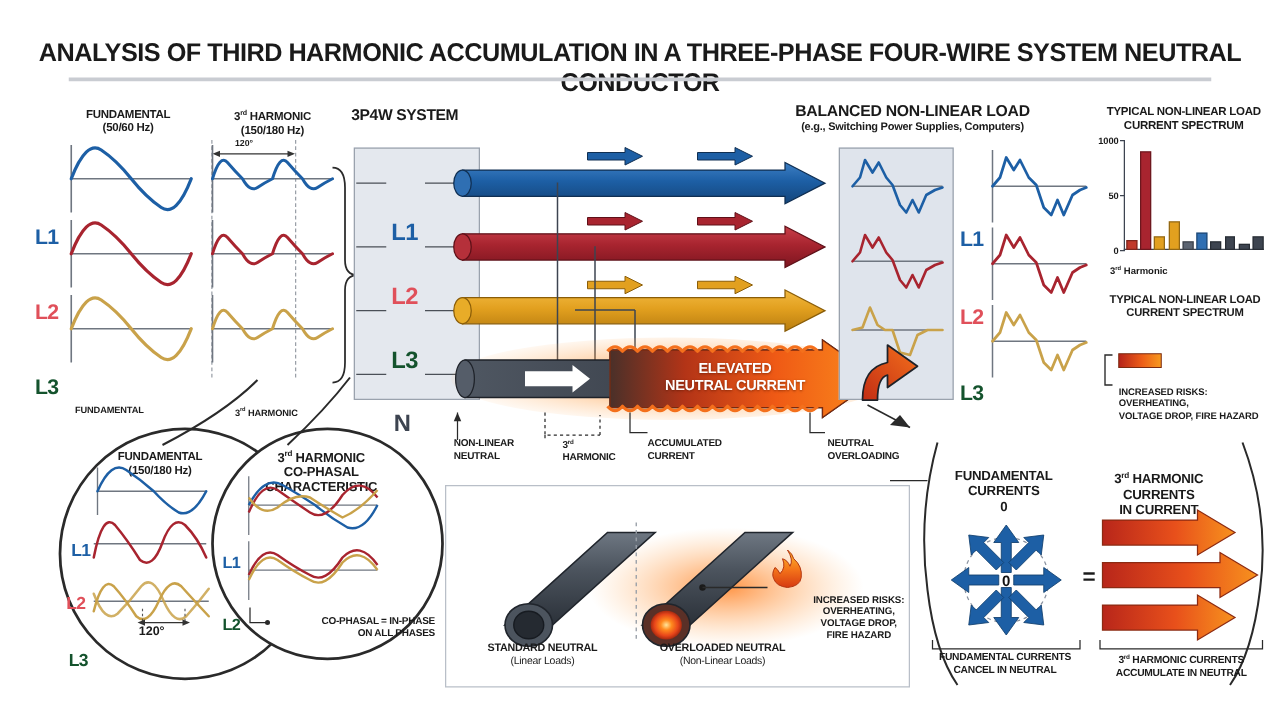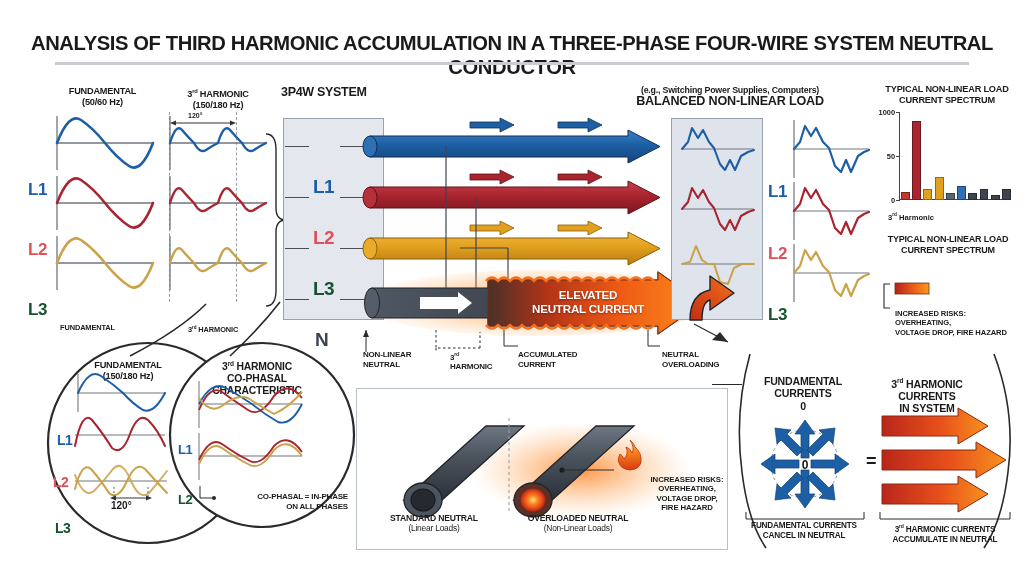--- a/index.html
+++ b/index.html
@@ -218,22 +218,22 @@
   <div class="abs tiny2" style="left:518px;top:350px;">
     <div>ACCUMULATED</div>
     <div>CURRENT</div>
   </div>
   <div class="abs tiny2" style="left:662px;top:350px;">
     <div>NEUTRAL</div>
     <div>OVERLOADING</div>
   </div>
 
   <div class="abs colhead" style="left:610px;top:84px;width:240px;font-size:12.6px;">
+    <div>BALANCED NON-LINEAR LOAD</div>
     <div style="font-size:8.8px;margin-top:1px;font-weight:bold;">(e.g., Switching Power Supplies, Computers)</div>
-    <div>BALANCED NON-LINEAR LOAD</div>
   </div>
 
   <div class="loadbox" style="left:671px;top:118px;width:90px;height:200px;"></div>
 
   <svg class="abs" style="left:678px;top:122px;" width="78" height="56">
     <line x1="4" y1="27" x2="76" y2="27" stroke="#6f7680" stroke-width="1.1"></line>
     <path d="M4 27 L10 20 L14 6 L20 16 L25 8 L31 20 L36 26 L42 42 L47 48 L52 38 L57 48 L63 34 L70 30 L76 28" fill="none" stroke="#1d5fa5" stroke-width="2.1" stroke-linejoin="round" stroke-linecap="round"></path>
   </svg>
   <svg class="abs" style="left:678px;top:182px;" width="78" height="56">
     <line x1="4" y1="27" x2="76" y2="27" stroke="#6f7680" stroke-width="1.1"></line>
@@ -467,21 +467,21 @@
   <div class="abs" style="left:712px;top:384px;width:30px;height:1.4px;background:#2a2a2a;"></div>
 
   <div class="abs colhead" style="left:748px;top:375px;width:110px;font-size:10.6px;line-height:12.4px;">
     <div>FUNDAMENTAL</div>
     <div>CURRENTS</div>
     <div>0</div>
   </div>
   <div class="abs colhead" style="left:872px;top:375px;width:110px;font-size:10.6px;line-height:12.4px;">
     <div>3<sup>rd</sup> HARMONIC</div>
     <div>CURRENTS</div>
-    <div>IN SYSTEM</div>
+    <div>IN CURRENT</div>
   </div>
 
   <svg class="abs" style="left:745px;top:418px;" width="120" height="92">
     <circle cx="60" cy="46" r="34" fill="none" stroke="#8b93a0" stroke-width="1" stroke-dasharray="3,3"></circle>
     <g fill="#1d5fa5" stroke="#12406f" stroke-width="0.7">
       <path d="M56 40 L56 16 L50 16 L60 2 L70 16 L64 16 L64 40 Z"></path>
       <path d="M64 52 L64 76 L70 76 L60 90 L50 76 L56 76 L56 52 Z"></path>
       <path d="M54 42 L30 42 L30 36 L16 46 L30 56 L30 50 L54 50 Z"></path>
       <path d="M66 50 L90 50 L90 56 L104 46 L90 36 L90 42 L66 42 Z"></path>
       <path d="M52 38 L36 22 L32 26 L30 10 L46 12 L42 16 L58 32 Z"></path>

